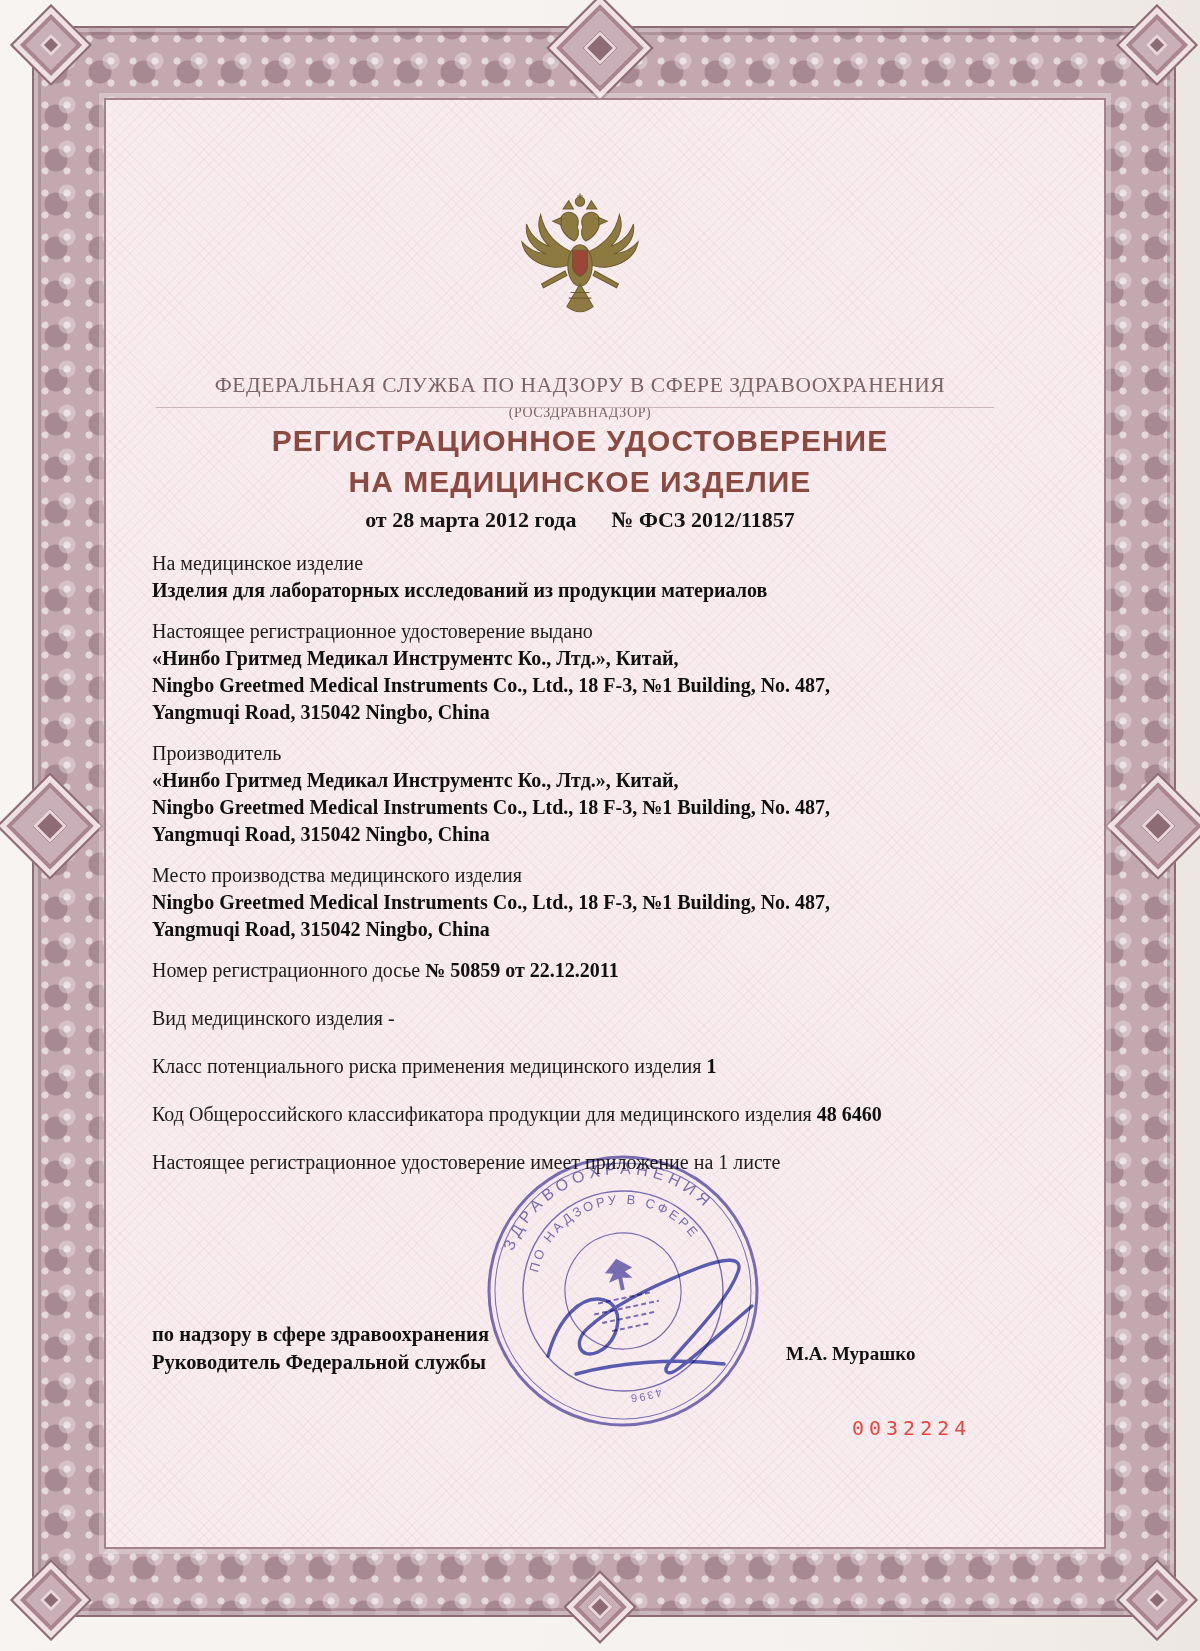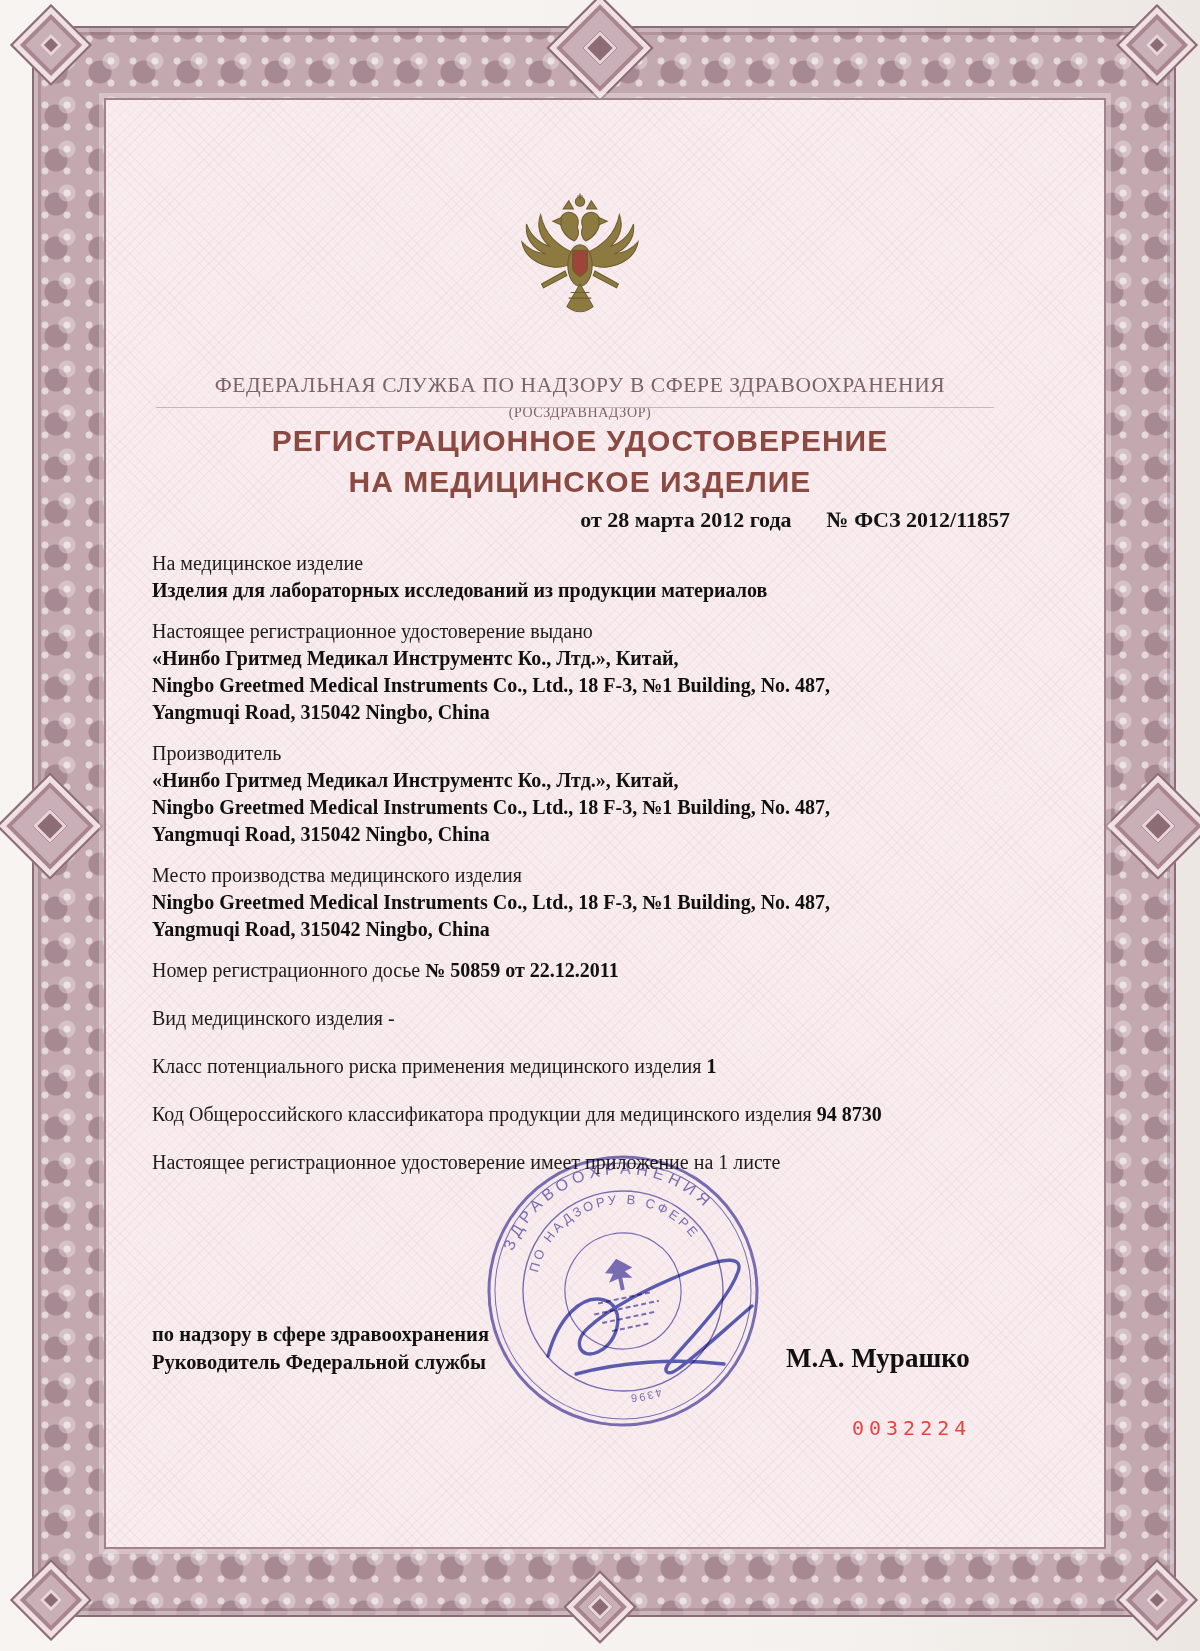--- a/index.html
+++ b/index.html
@@ -57,30 +57,30 @@
   .doc{position:absolute;left:150px;top:0;width:860px;height:100%;}
   .emblem{position:absolute;left:355px;top:190px;width:150px;height:145px;}
   .agency{position:absolute;top:340px;left:0;width:100%;text-align:center;
     color:#7c6367;font-size:21.5px;letter-spacing:.6px;line-height:28px;margin-top:31px;}
   .agency .l2{font-size:14px;}
   .rule{position:absolute;top:407px;left:6px;right:16px;border-top:1.5px solid #c9b5ba;}
   .cert-title{position:absolute;top:420px;left:0;width:100%;text-align:center;
     font-family:"Liberation Sans",sans-serif;font-weight:700;
     color:#8a4a42;font-size:30px;line-height:41px;letter-spacing:1px;}
   .dateline{position:absolute;top:507px;left:0;width:100%;
-    display:flex;justify-content:flex-end;gap:35px;
+    display:flex;justify-content:center;gap:35px;
     font-weight:700;font-size:22px;color:#141414;}
   .body-text{position:absolute;top:550px;left:2px;right:4px;
     font-size:20px;line-height:27px;color:#1c1c1c;}
   .body-text p{margin:0 0 14px 0;}
   .body-text p.gap{margin-bottom:21px;}
   .b{font-weight:700;color:#101010;}
   .orders{position:absolute;top:1228px;left:2px;font-size:20.5px;line-height:29px;color:#161616;}
   .signatory{position:absolute;top:1320px;left:2px;font-size:20.5px;line-height:28px;font-weight:700;color:#111;}
-  .sign-name{position:absolute;top:1343px;left:636px;font-size:27px;font-weight:700;color:#111;}
+  .sign-name{position:absolute;top:1343px;left:636px;font-size:19px;font-weight:700;color:#111;}
   .serial{position:absolute;top:1416px;left:702px;
     font-family:"DejaVu Sans Mono",monospace;font-size:20px;letter-spacing:5px;color:#e8433c;}
 
   
   .stamp{position:absolute;left:478px;top:1146px;width:290px;height:290px;
     transform:rotate(-12deg);opacity:.82;mix-blend-mode:multiply;}
   .autograph{position:absolute;left:520px;top:1238px;width:300px;height:175px;
     mix-blend-mode:multiply;}
 </style>
 </head>
@@ -165,21 +165,21 @@
         <span>Номер регистрационного досье</span>
         <span class="b">№ 50859 от 22.12.2011</span>
       </p>
       <p class="gap">Вид медицинского изделия -</p>
       <p class="gap">
         <span>Класс потенциального риска применения медицинского изделия</span>
         <span class="b">1</span>
       </p>
       <p class="gap">
         <span>Код Общероссийского классификатора продукции для медицинского изделия</span>
-        <span class="b">94 8730</span>
+        <span class="b">48 6460</span>
       </p>
       <p class="gap">Настоящее регистрационное удостоверение имеет приложение на 1 листе</p>
     </div>
 
 
     <div class="signatory">
       <div>по надзору в сфере здравоохранения</div>
       <div>Руководитель Федеральной службы</div>
     </div>
     <div class="sign-name">М.А. Мурашко</div>

